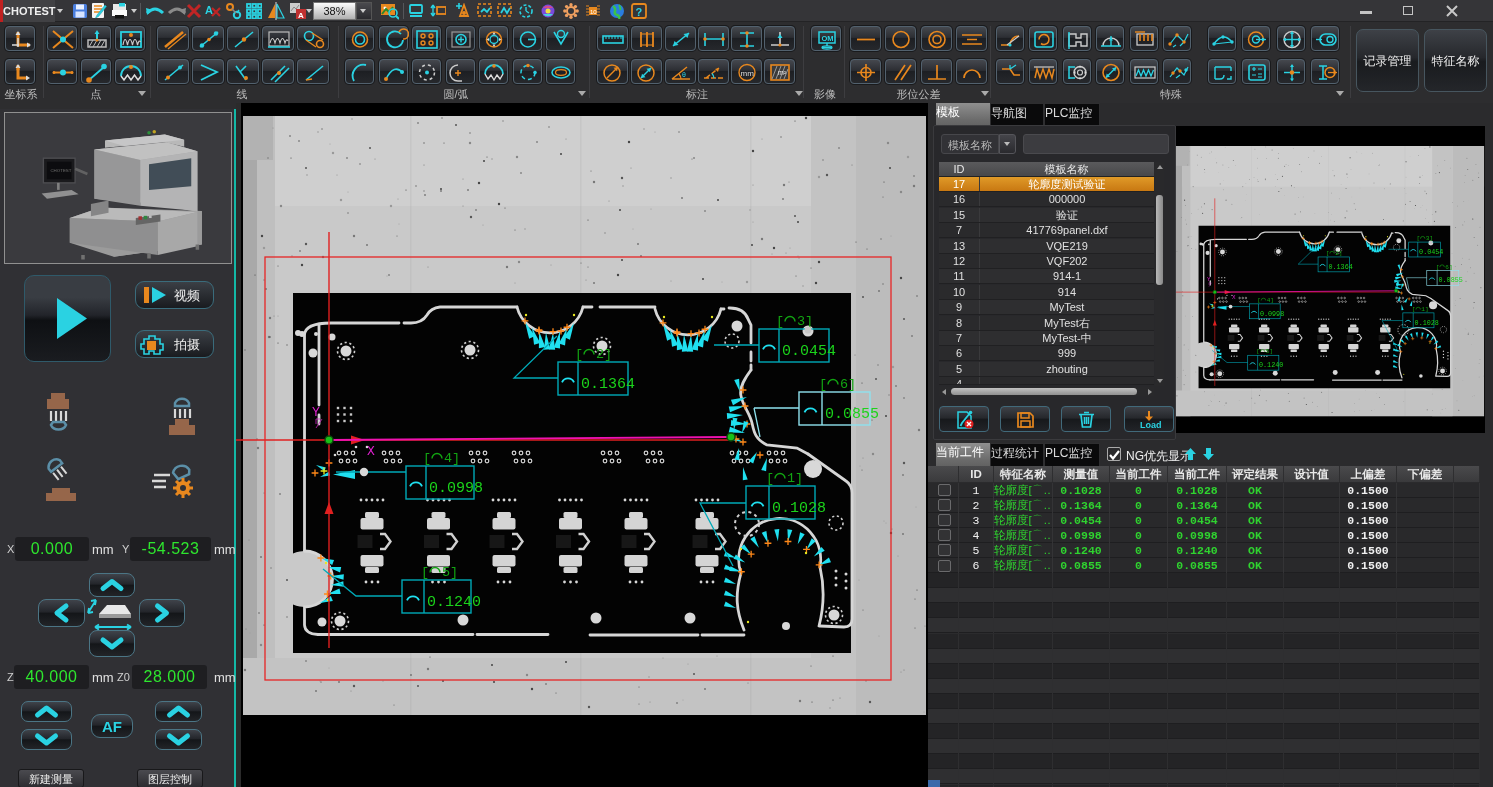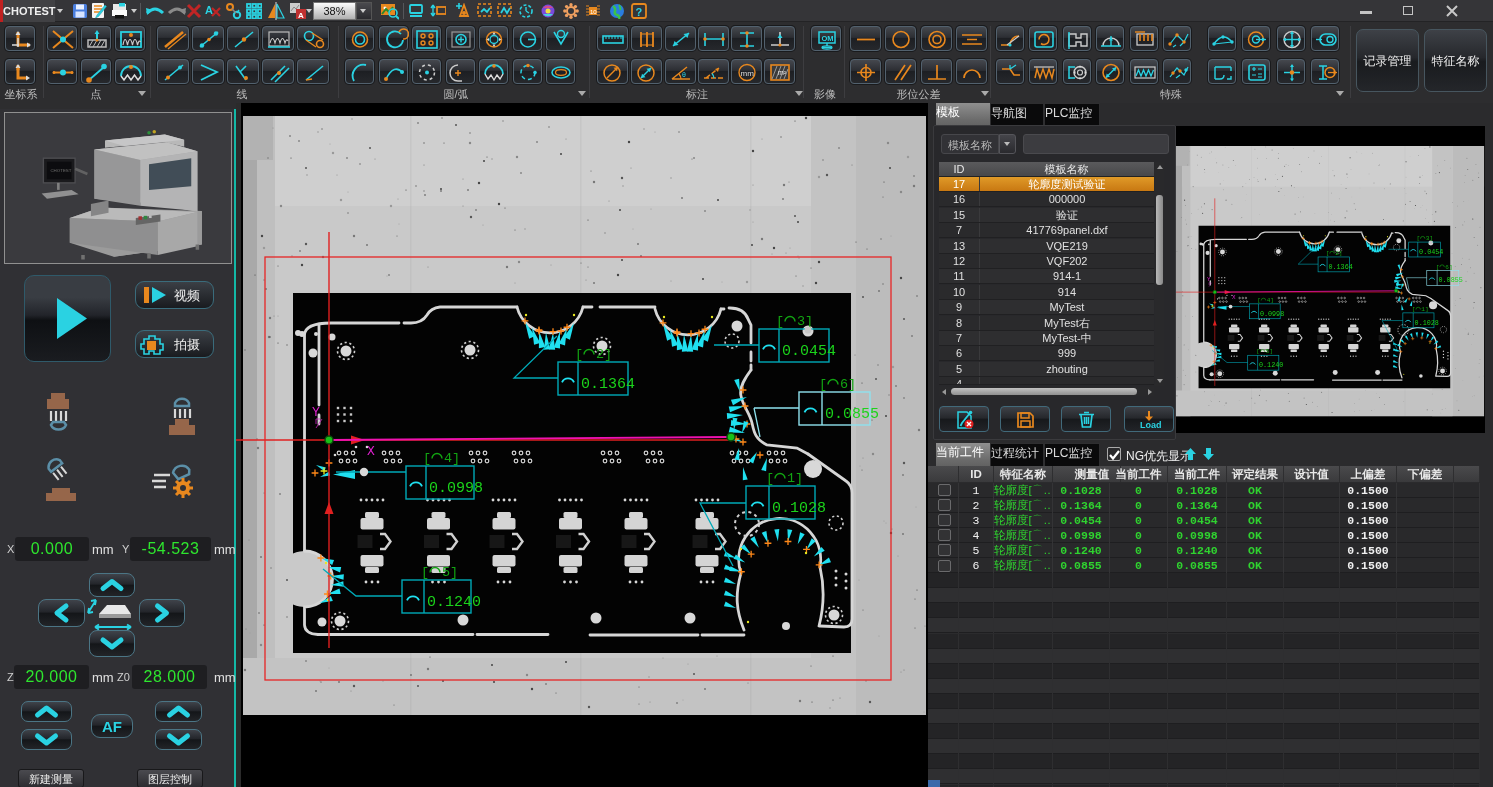--- a/index.html
+++ b/index.html
@@ -931,21 +931,21 @@
       </svg></div>
     <div class="abs" style="left:93px;top:494px"><svg width="40" height="27" viewBox="0 0 40 27">
         <path d="M6 11 L14 2 L32 2 L38 11 Z" fill="#e8e8e8"></path>
         <path d="M6 11 L38 11 L38 15 L6 15 Z" fill="#9a9a9a"></path>
 <path d="M2 24 h36 M2 24 l4 -2.5 m-4 2.5 l4 2.5 M38 24 l-4 -2.5 m4 2.5 l-4 2.5" stroke="#2ad2e2" stroke-width="2"></path>
       </svg></div>
     <div class="abs" style="left:84px;top:488px"><svg width="16" height="20" viewBox="0 0 16 20">
         <path d="M12 3 L4 16 M12 3 l-5 1 m5 -1 l-1 5 M4 16 l5 -1 m-5 1 l1 -5" stroke="#2ad2e2" stroke-width="1.8" fill="none"></path>
       </svg></div>
     <div class="lbl" style="left:7px;top:562px">Z</div>
-    <div class="fld" style="left:14px;top:556px;width:75px">20.000</div>
+    <div class="fld" style="left:14px;top:556px;width:75px">40.000</div>
     <div class="mm" style="left:92px;top:561px">mm</div>
     <div class="lbl" style="left:117px;top:562px">Z0</div>
     <div class="fld" style="left:132px;top:556px;width:75px">28.000</div>
     <div class="mm" style="left:214px;top:561px">mm</div>
     <div class="navbtn" style="left:21px;top:592px;width:51px;height:21px;border-radius:7px"><svg width="49" height="19" viewBox="0 0 49 19">
         <path d="M15.5 13.0 L24.5 6.0 L33.5 13.0" fill="none" stroke="#2ad2e2" stroke-width="5" stroke-linecap="round" stroke-linejoin="round"></path>
       </svg></div>
     <div class="navbtn" style="left:21px;top:620px;width:51px;height:21px;border-radius:7px"><svg width="49" height="19" viewBox="0 0 49 19">
         <path d="M15.5 6.0 L24.5 13.0 L33.5 6.0" fill="none" stroke="#2ad2e2" stroke-width="5" stroke-linecap="round" stroke-linejoin="round"></path>
       </svg></div>
@@ -1708,21 +1708,21 @@
     <div class="abs" style="left:256px;top:344px"><svg width="13" height="14" viewBox="0 0 13 14">
         <path d="M6.5 1 L12 7 H9 V13 H4 V7 H1 Z" fill="#2ad2e2"></path>
       </svg></div>
     <div class="abs" style="left:274px;top:344px"><svg width="13" height="14" viewBox="0 0 13 14">
         <path d="M6.5 13 L12 7 H9 V1 H4 V7 H1 Z" fill="#2ad2e2"></path>
       </svg></div>
     <div class="abs" style="left:0;top:363px;width:552px;height:16px;background:linear-gradient(#4a4a4c,#3a3a3c);color:#e8e8e8;font-size:11.5px;font-weight:bold">
       <span class="cell" style="left:8px;width:23px;text-align:center;line-height:16px;border-right:1px solid #2e2e30;height:16px"></span>
       <span class="cell" style="left:31px;width:35px;text-align:center;line-height:16px;border-right:1px solid #2e2e30;height:16px">ID</span>
       <span class="cell" style="left:66px;width:59px;text-align:center;line-height:16px;border-right:1px solid #2e2e30;height:16px">特征名称</span>
-      <span class="cell" style="left:136px;width:57px;text-align:center;line-height:16px;border-right:1px solid #2e2e30;height:16px">测量值</span>
+      <span class="cell" style="left:125px;width:57px;text-align:center;line-height:16px;border-right:1px solid #2e2e30;height:16px">测量值</span>
       <span class="cell" style="left:182px;width:58px;text-align:center;line-height:16px;border-right:1px solid #2e2e30;height:16px">当前工件</span>
       <span class="cell" style="left:240px;width:59px;text-align:center;line-height:16px;border-right:1px solid #2e2e30;height:16px">当前工件</span>
       <span class="cell" style="left:299px;width:57px;text-align:center;line-height:16px;border-right:1px solid #2e2e30;height:16px">评定结果</span>
       <span class="cell" style="left:356px;width:56px;text-align:center;line-height:16px;border-right:1px solid #2e2e30;height:16px">设计值</span>
       <span class="cell" style="left:412px;width:57px;text-align:center;line-height:16px;border-right:1px solid #2e2e30;height:16px">上偏差</span>
       <span class="cell" style="left:469px;width:57px;text-align:center;line-height:16px;border-right:1px solid #2e2e30;height:16px">下偏差</span>
       <span class="cell" style="left:526px;width:26px;text-align:center;line-height:16px;border-right:1px solid #2e2e30;height:16px"></span>
     </div>
     <div class="abs" style="left:0;top:379.5px;width:552px;height:15.1px;background:#29292b;border-bottom:1px solid #1e1e20;font-size:11.5px">
       <span class="cell" style="left:8px;width:23px;text-align:center;line-height:15px;border-right:1px solid #343436;height:15px;color:;font-family:'',sans-serif;font-weight:normal"></span>

